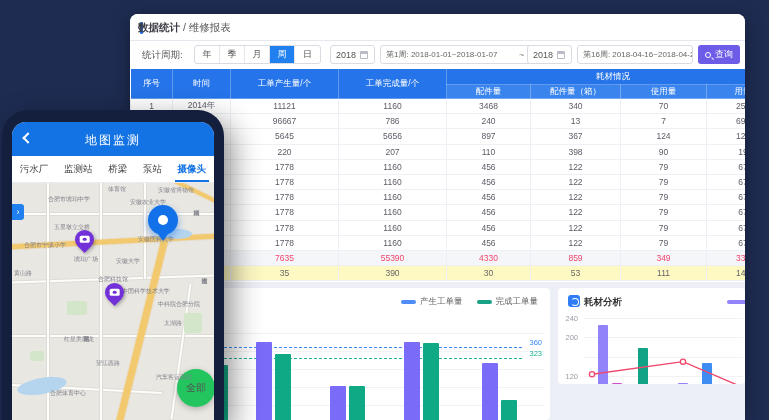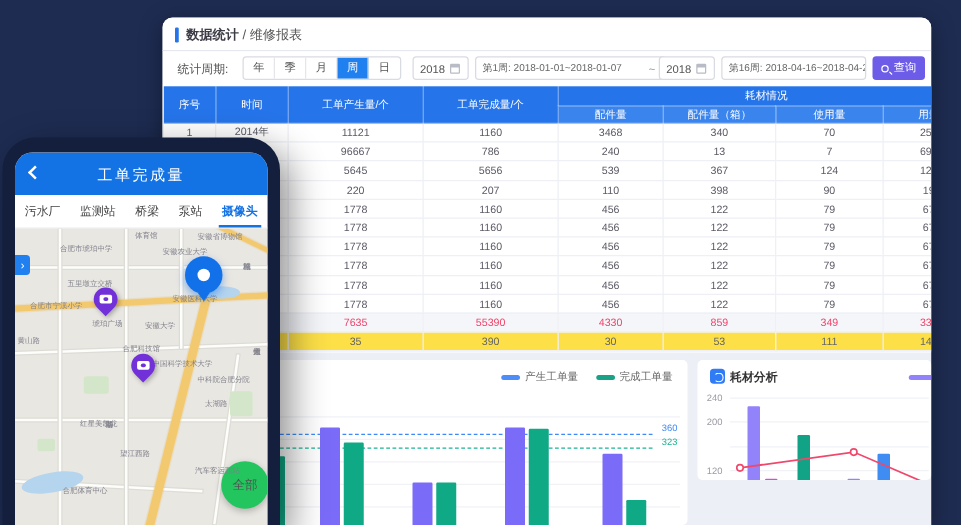--- a/index.html
+++ b/index.html
@@ -5,21 +5,21 @@
   * { margin:0; padding:0; box-sizing:border-box; }
   html,body { width:769px; height:420px; overflow:hidden; }
   body { background:#1e2c52; font-family:"Liberation Sans","DejaVu Sans",sans-serif; position:relative; }
 
   
   .panel { position:absolute; left:130px; top:14px; width:615px; height:406px;
            background:#edeff6; border-radius:8px 8px 0 0; overflow:hidden;
            box-shadow:0 4px 18px rgba(0,0,0,.35); }
   .crumbbar { position:absolute; left:0; top:0; right:0; height:27px; background:#fff; border-bottom:1px solid #e6e8f0; }
   .crumb-accent { position:absolute; left:10px; top:8px; width:3px; height:12px; background:#2574e9; border-radius:1px; }
-  .crumb { position:absolute; left:19px; top:7px; font-size:10.5px; color:#3c3c46; font-weight:bold; }
+  .crumb { position:absolute; left:8px; top:7px; font-size:10.5px; color:#3c3c46; font-weight:bold; }
   .crumb .sep, .crumb .leaf { font-weight:normal; color:#555; }
 
   .filterbar { position:absolute; left:0; top:27px; right:0; height:27px; background:#fff; }
   .filterbar .lbl { position:absolute; left:12px; top:8px; font-size:9.5px; color:#555; }
   .seg { position:absolute; left:64px; top:4px; height:19px; display:flex; border:1px solid #d9dbe2; border-radius:3px; overflow:hidden; background:#fff; }
   .seg .opt { width:25px; height:100%; display:flex; align-items:center; justify-content:center;
               font-size:9px; color:#555; border-right:1px solid #e4e6ec; cursor:pointer; }
   .seg .opt:last-child { border-right:none; }
   .seg .opt.on { background:#2080f0; color:#fff; }
   .pick { position:absolute; top:4px; height:19px; border:1px solid #d9dbe2; border-radius:3px; background:#fff;
@@ -35,21 +35,21 @@
   .mag { display:inline-block; width:6px; height:6px; border:1.3px solid #fff; border-radius:50%; position:relative; }
   .mag::after { content:""; position:absolute; left:5px; top:5px; width:3px; height:1.3px; background:#fff; transform:rotate(45deg); }
 
   
   .tblwrap { position:absolute; left:0; top:54px; right:0; height:214px; overflow:hidden; background:#fff; }
   table { border-collapse:collapse; table-layout:fixed; width:649px; }
   th { background:#2574e9; color:#fff; font-size:8.5px; font-weight:normal; border:1px solid rgba(255,255,255,.28); height:16px; }
   tr.sub th { background:#3a84ee; height:14px; }
   td { font-size:8.5px; color:#5b5b66; text-align:center; height:15.2px; border:1px solid #eef0f5; background:#fff; }
   tr.total td { background:#f5f6fa; color:#f0456b; }
-  tr.avg td { background:#fde047; color:#666; }
+  tr.avg td { background:#fef9c3; color:#666; }
 
   
   .card { position:absolute; background:#fff; border-radius:4px; overflow:hidden; }
   .card.left { left:8px; top:274px; width:412px; height:132px; }
   .card.right { left:428px; top:274px; width:187px; height:96px; }
   .legend { position:absolute; top:8px; right:12px; display:flex; gap:14px; }
   .legend .it { display:flex; align-items:center; gap:4px; font-size:8.5px; color:#666; }
   .legend .sw { width:15px; height:4px; border-radius:2px; }
   .grid { position:absolute; left:6px; right:6px; height:1px; background:#f1f2f6; }
   .refline { position:absolute; left:6px; right:28px; border-top:1px dashed; }
@@ -182,21 +182,21 @@
             <td>240</td>
             <td>13</td>
             <td>7</td>
             <td>690</td>
           </tr>
           <tr>
             <td></td>
             <td></td>
             <td>5645</td>
             <td>5656</td>
-            <td>539</td>
+            <td>897</td>
             <td>367</td>
             <td>124</td>
             <td>125</td>
           </tr>
           <tr>
             <td></td>
             <td></td>
             <td>220</td>
             <td>207</td>
             <td>110</td>
@@ -359,21 +359,21 @@
           <circle cx="187" cy="100.32500000000002" r="2.6" fill="#fff" stroke="#f0486c" stroke-width="1.3"></circle>
         </svg>
       </div>
   </div>
 </div>
 
 <div class="phone">
   <div class="screen">
     <div class="phead">
       <span class="back"></span>
-      <div class="ptitle">工单完成量</div>
+      <div class="ptitle">地图监测</div>
     </div>
     <div class="ptabs" id="ptabs">
         <div class="ptab">污水厂</div>
         <div class="ptab">监测站</div>
         <div class="ptab">桥梁</div>
         <div class="ptab">泵站</div>
         <div class="ptab on">摄像头</div>
       </div>
     <div class="map" id="map">
 

